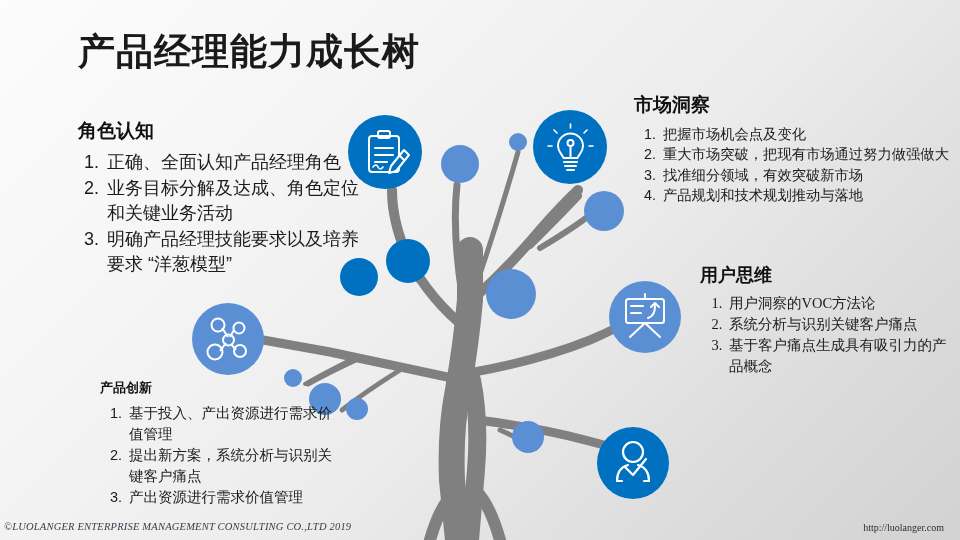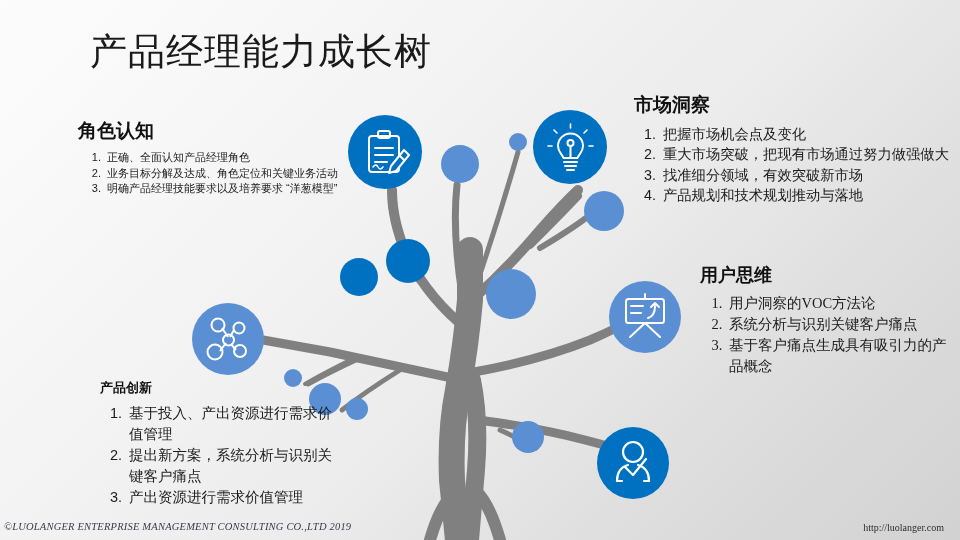--- a/index.html
+++ b/index.html
@@ -16,24 +16,24 @@
     position: relative;
     width: 960px;
     height: 540px;
     background: linear-gradient(135deg, #fcfcfc 0%, #f6f6f6 25%, #ececec 55%, #dcdcdc 80%, #d2d2d2 100%);
     overflow: hidden;
   }
 
   
   #title {
     position: absolute;
-    left: 90px;
+    left: 78px;
     top: 32px;
     font-size: 37px;
-    font-weight: 400;
+    font-weight: 700;
     color: #1a1a1a;
     letter-spacing: 1px;
     line-height: 1.1;
     white-space: nowrap;
     text-align: right;
   }
 
   
   #tree-layer {
     position: absolute;
@@ -54,21 +54,21 @@
     list-style-position: outside;
   }
   .block ol li {
     color: #1c1c1c;
     padding-left: 3px;
   }
 
   
   #blk-role { left: 78px; top: 118px; width: 290px; }
   #blk-role .head { font-size: 19px; }
-  #blk-role ol { font-size: 11px; line-height: 1.42; }
+  #blk-role ol { font-size: 18px; line-height: 1.42; }
 
   
   #blk-market { left: 634px; top: 92px; width: 322px; }
   #blk-market .head { font-size: 19px; }
   #blk-market ol { font-size: 14.3px; line-height: 1.42; }
 
   
   #blk-user { left: 700px; top: 263px; width: 250px; }
   #blk-user .head {
     font-size: 18px;

